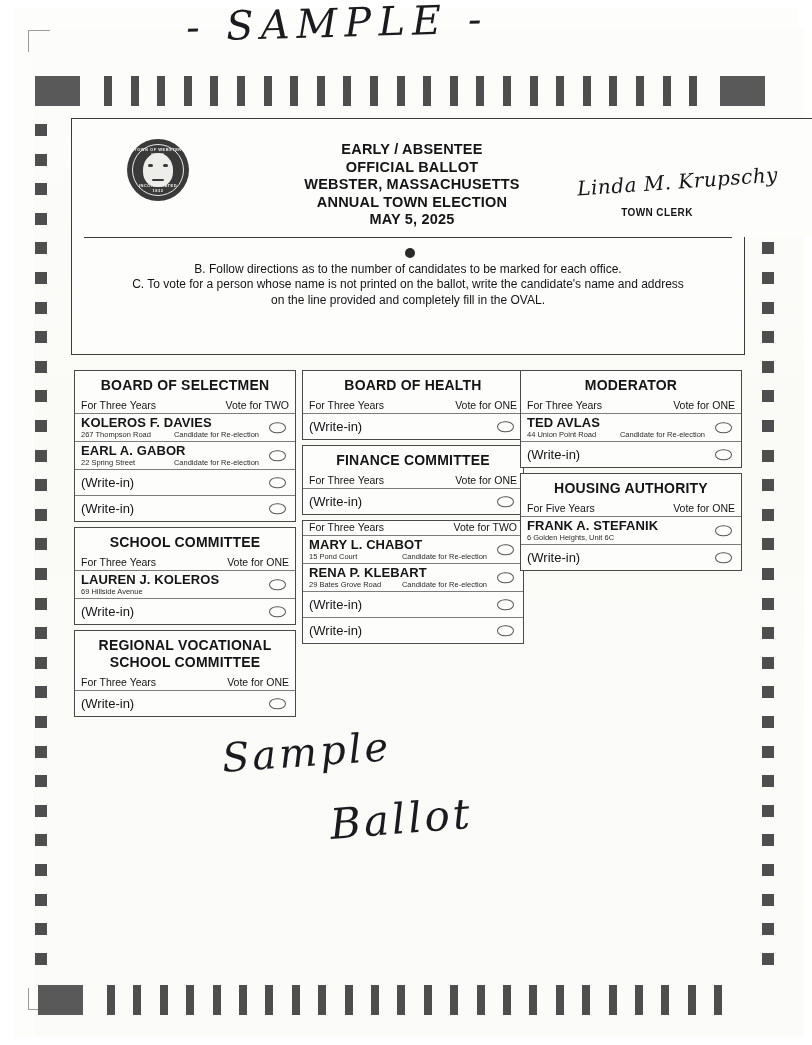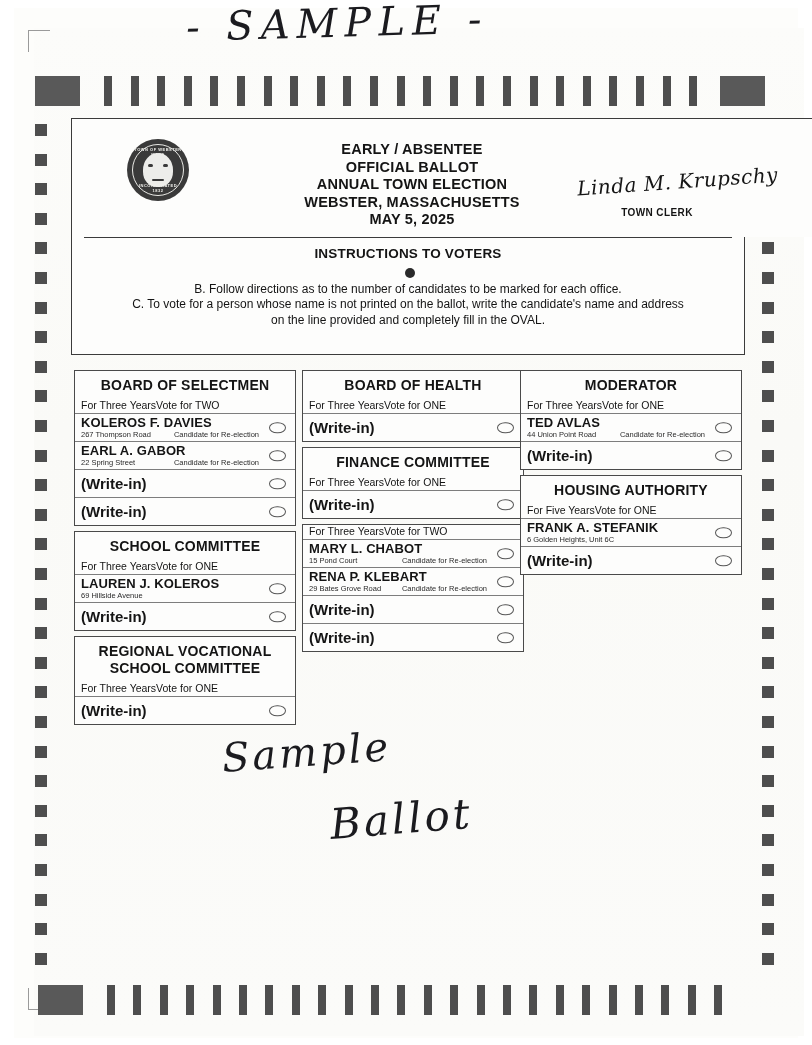--- a/index.html
+++ b/index.html
@@ -238,20 +238,21 @@
   .contest-title {
     text-align: center;
     font-size: 14px;
     font-weight: bold;
     letter-spacing: .2px;
     line-height: 17px;
     padding: 6px 4px 5px 4px;
   }
   .contest-sub {
     display: flex;
+    justify-content: space-between;
     align-items: baseline;
     font-size: 10.5px;
     padding: 0 6px 2px 6px;
     border-bottom: 1px solid #7d7d7d;
   }
   .cand {
     position: relative;
     border-bottom: 1px solid #7d7d7d;
     padding: 2px 34px 2px 6px;
     min-height: 22px;
@@ -270,22 +271,21 @@
     line-height: 9px;
     padding-right: 2px;
     color: #2a2a2a;
   }
   .cand-meta span { white-space: nowrap; }
   .writein {
     position: relative;
     border-bottom: 1px solid #7d7d7d;
     padding: 5px 34px 5px 6px;
     min-height: 22px;
-    font-size: 15px;
-    font-weight: bold;
+    font-size: 13px;
   }
   .writein:last-child { border-bottom: none; }
   .oval {
     position: absolute;
     right: 9px; top: 50%;
     transform: translateY(-50%);
     width: 17px; height: 11.5px;
     border: 1.3px solid #555;
     border-radius: 50%;
     background: #fdfdfc;
@@ -430,35 +430,34 @@
           <div class="seal-face">
               <div class="seal-mouth"></div>
             </div>
           <div class="seal-text-bot">INCORPORATED 1832</div>
         </div>
       </div>
 
       <div class="hdr-title">
         <div>EARLY / ABSENTEE</div>
         <div>OFFICIAL BALLOT</div>
+        <div>WEBSTER, MASSACHUSETTS</div>
         <div>ANNUAL TOWN ELECTION</div>
-        <div>WEBSTER, MASSACHUSETTS</div>
         <div>MAY 5, 2025</div>
       </div>
 
       <div class="clerk">
         <div class="clerk-sig">Linda M. Krupschy</div>
         <div class="clerk-label">TOWN CLERK</div>
       </div>
     </div>
   </div>
 
   <div class="instr">
     <div class="instr-sep"></div>
-    <div class="instr-title">INSTRUCTIONS TO VOTERS</div>
     <div class="instr-line">
       <span class="dot-sample"></span>
     </div>
     <div class="instr-line">B. Follow directions as to the number of candidates to be marked for each office.</div>
     <div class="instr-line">C. To vote for a person whose name is not printed on the ballot, write the candidate's name and address</div>
     <div class="instr-line">on the line provided and completely fill in the OVAL.</div>
   </div>
 
   <div class="cols">
     <div class="col col-1" id="col-1">

